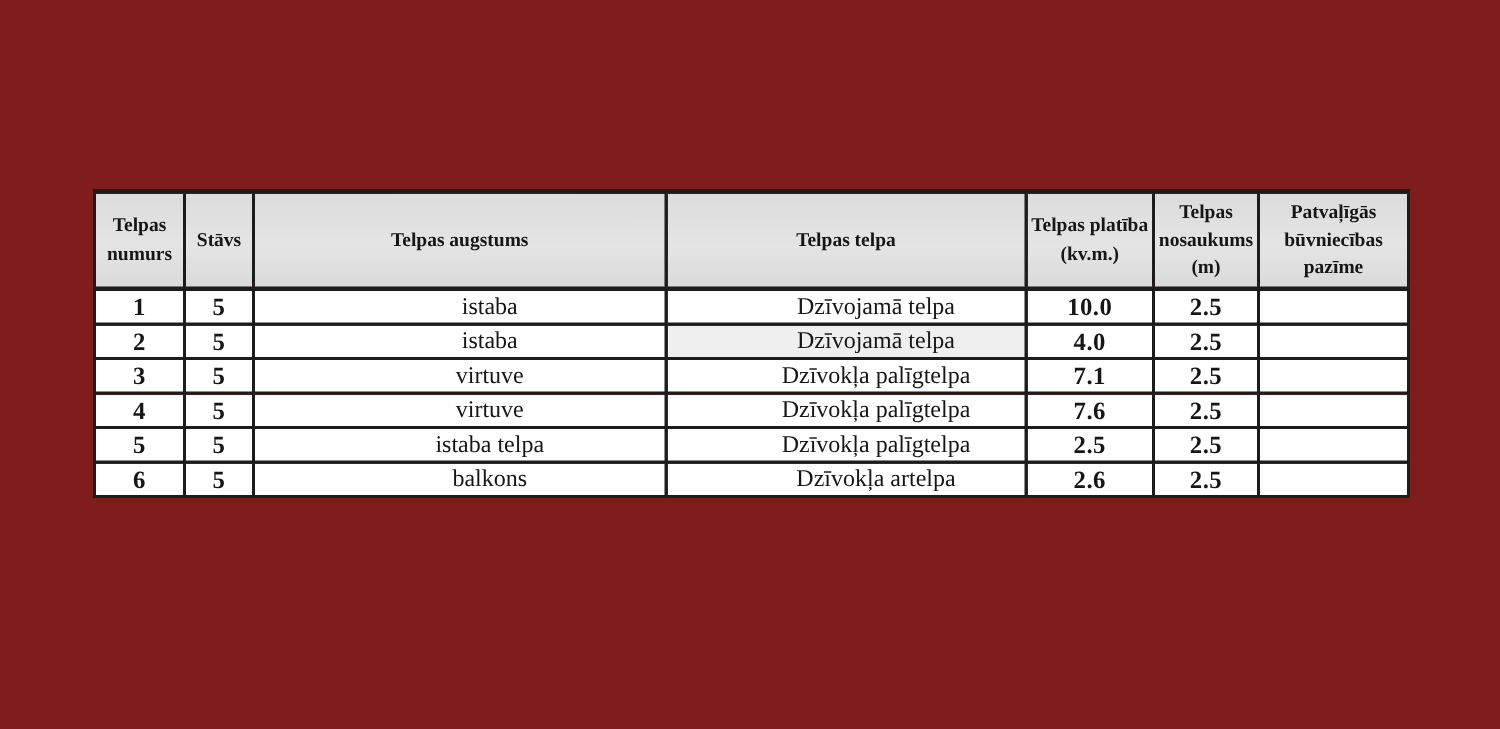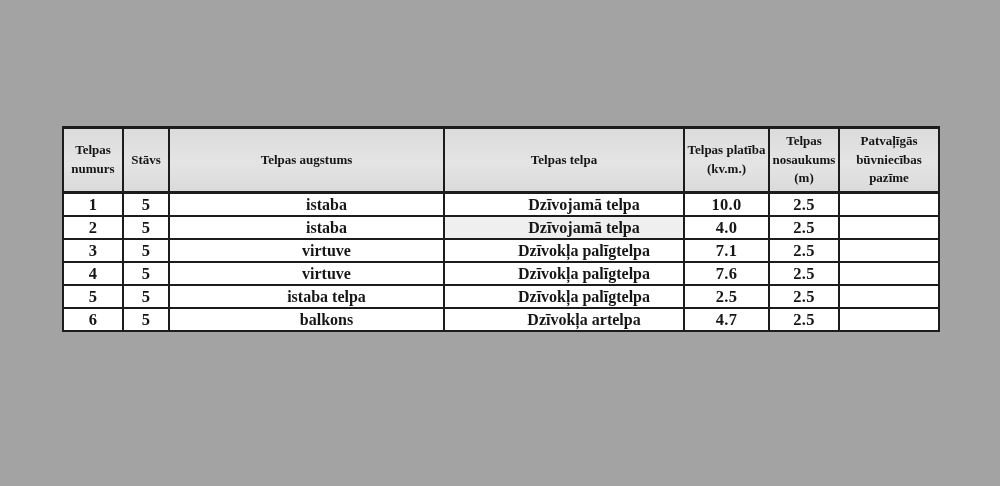--- a/index.html
+++ b/index.html
@@ -9,21 +9,21 @@
     width: 1000px;
     height: 486px;
     overflow: hidden;
     font-family: "Liberation Serif", "DejaVu Serif", serif;
     color: #161616;
   }
   .page {
     position: relative;
     width: 1000px;
     height: 486px;
-    background: #a3a3a3;
+    background: #7f1d1d;
   }
   table.rooms {
     position: absolute;
     left: 62px;
     top: 126px;
     width: 876px;
     border-collapse: collapse;
     table-layout: fixed;
     border: 2px solid #1c1c1c;
     border-top-width: 3px;
@@ -49,21 +49,21 @@
     height: 21px;
     font-size: 16px;
     background: #ffffff;
   }
   table.rooms td.num {
     font-weight: bold;
     font-size: 16.5px;
     letter-spacing: 0.3px;
   }
   table.rooms td.txt {
-    font-weight: bold;
+    font-weight: normal;
     font-size: 16px;
     padding-left: 42px;
   }
   
   table.rooms tr.tint td.veids {
     background: #efefef;
   }
 </style>
 </head>
 <body>
@@ -134,19 +134,19 @@
         <td class="txt veids">Dzīvokļa palīgtelpa</td>
         <td class="num">2.5</td>
         <td class="num">2.5</td>
         <td class="txt"></td>
       </tr>
       <tr>
         <td class="num">6</td>
         <td class="num">5</td>
         <td class="txt">balkons</td>
         <td class="txt veids">Dzīvokļa artelpa</td>
-        <td class="num">4.7</td>
+        <td class="num">2.6</td>
         <td class="num">2.5</td>
         <td class="txt"></td>
       </tr>
     </tbody>
   </table>
 </div>
 
 </body></html>

